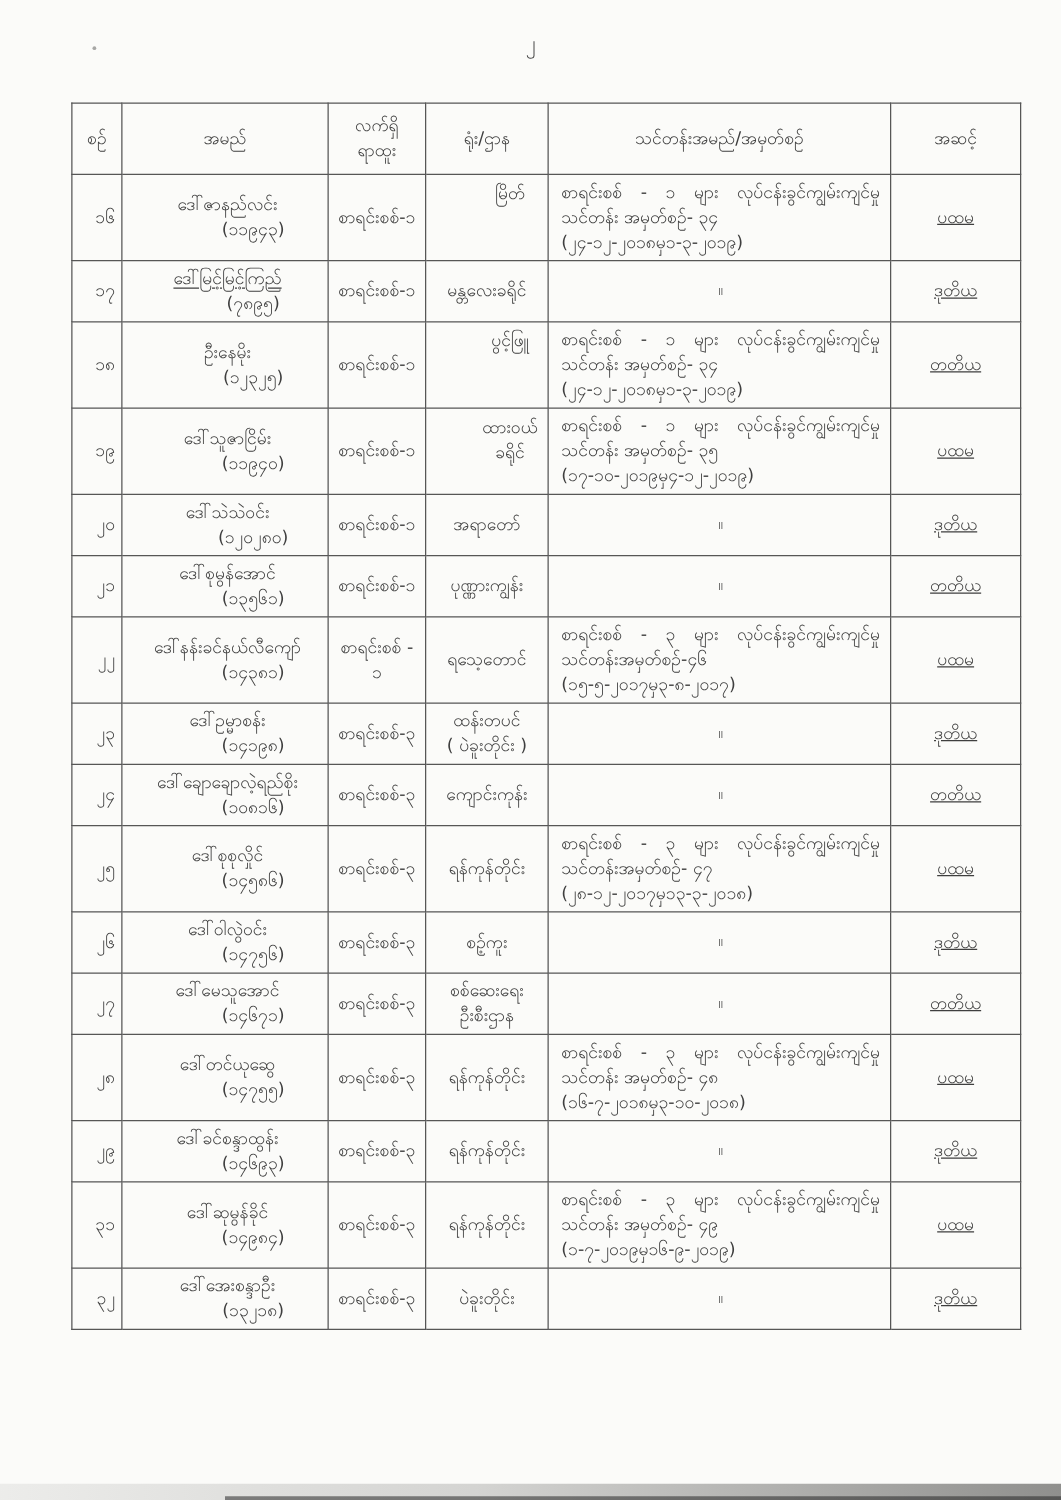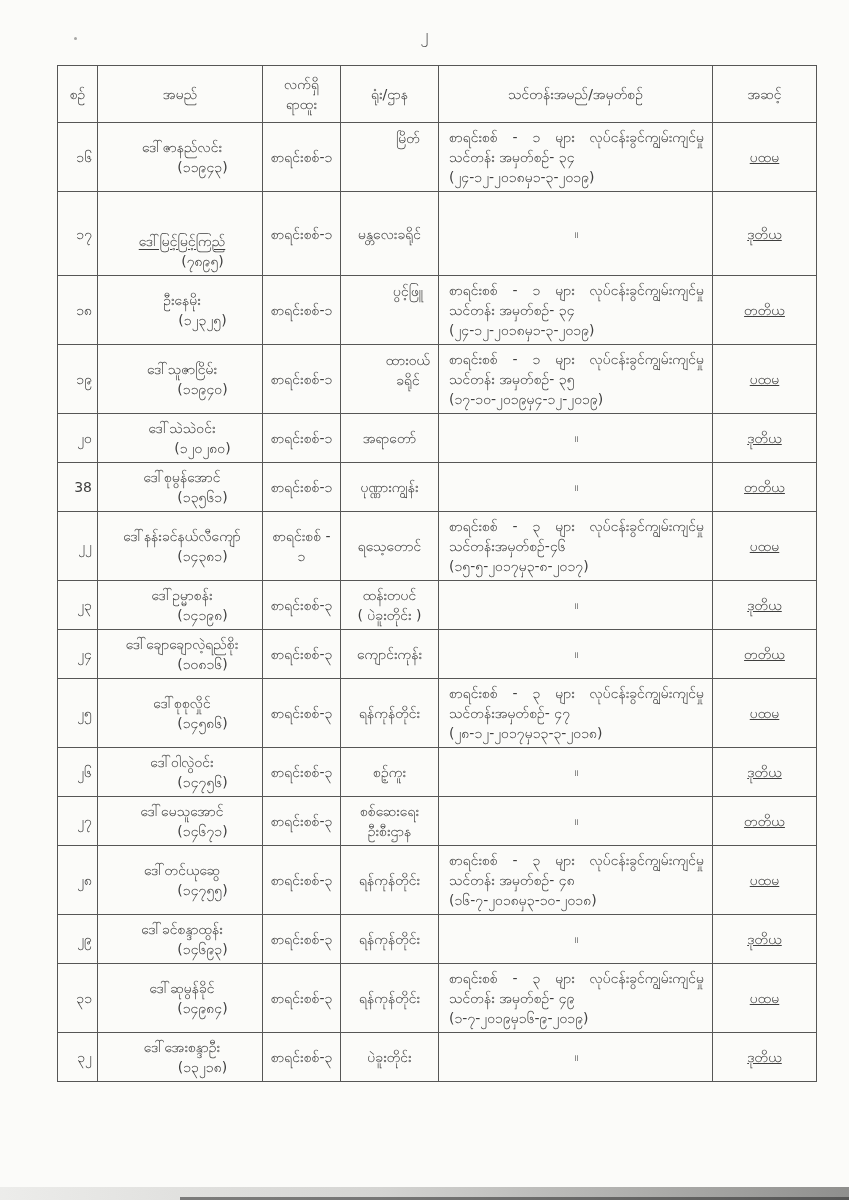--- a/index.html
+++ b/index.html
@@ -27,21 +27,21 @@
     left: 74px;
     top: 37px;
     width: 3px;
     height: 3px;
     border-radius: 50%;
     background: #a7a7a5;
   }
   table.roster {
     position: absolute;
     left: 57px;
-    top: 65px;
+    top: 82px;
     width: 759px;
     border-collapse: collapse;
     table-layout: fixed;
   }
   .roster col.col-no     { width: 40px; }
   .roster col.col-name   { width: 165px; }
   .roster col.col-pos    { width: 78px; }
   .roster col.col-off    { width: 98px; }
   .roster col.col-course { width: 274px; }
   .roster col.col-grade  { width: 104px; }
@@ -66,21 +66,21 @@
   td.c-no    { text-align: right; }
   td.c-name  { text-align: center; padding-left: 9px; }
   td.c-pos   { text-align: center; }
   td.c-off   { text-align: center; white-space: pre-line; }
   td.c-off.v-top { vertical-align: top; padding-top: 5px; padding-left: 42px; }
   td.c-course { text-align: left; padding-left: 10px; padding-right: 8px; }
   td.c-course.ditto { text-align: center; font-size: 13px; color: #555; }
   td.c-grade { text-align: center; text-decoration: underline; }
 
   .name-line { display: inline-block; }
-  .name-line.underline { text-decoration: underline; text-underline-offset: 3px; text-decoration-thickness: 1px; margin-top: 35px; }
+  .name-line.underline { text-decoration: underline; text-underline-offset: 3px; text-decoration-thickness: 1px; }
   .id-line { display: block; margin-left: 41px; }
 
   .course-line { display: block; }
   td.c-course .course-line:first-child { text-align: justify; text-align-last: justify; }
 
   .scan-shadow {
     position: absolute;
     bottom: 0;
     left: 0;
     right: 0;
@@ -170,21 +170,21 @@
         </tr>
         <tr>
           <td class="c-no">၂၀</td>
           <td class="c-name"><div class="name-line">ဒေါ်သဲသဲဝင်း</div><div class="id-line">(၁၂၀၂၈၀)</div></td>
           <td class="c-pos">စာရင်းစစ်-၁</td>
           <td class="c-off">အရာတော်</td>
           <td class="c-course ditto">။</td>
           <td class="c-grade">ဒုတိယ</td>
         </tr>
         <tr>
-          <td class="c-no">38</td>
+          <td class="c-no">၂၁</td>
           <td class="c-name"><div class="name-line">ဒေါ်စုမွန်အောင်</div><div class="id-line">(၁၃၅၆၁)</div></td>
           <td class="c-pos">စာရင်းစစ်-၁</td>
           <td class="c-off">ပုဏ္ဏားကျွန်း</td>
           <td class="c-course ditto">။</td>
           <td class="c-grade">တတိယ</td>
         </tr>
         <tr>
           <td class="c-no">၂၂</td>
           <td class="c-name"><div class="name-line">ဒေါ်နန်းခင်နယ်လီကျော်</div><div class="id-line">(၁၄၃၈၁)</div></td>
           <td class="c-pos">စာရင်းစစ် - ၁</td>

